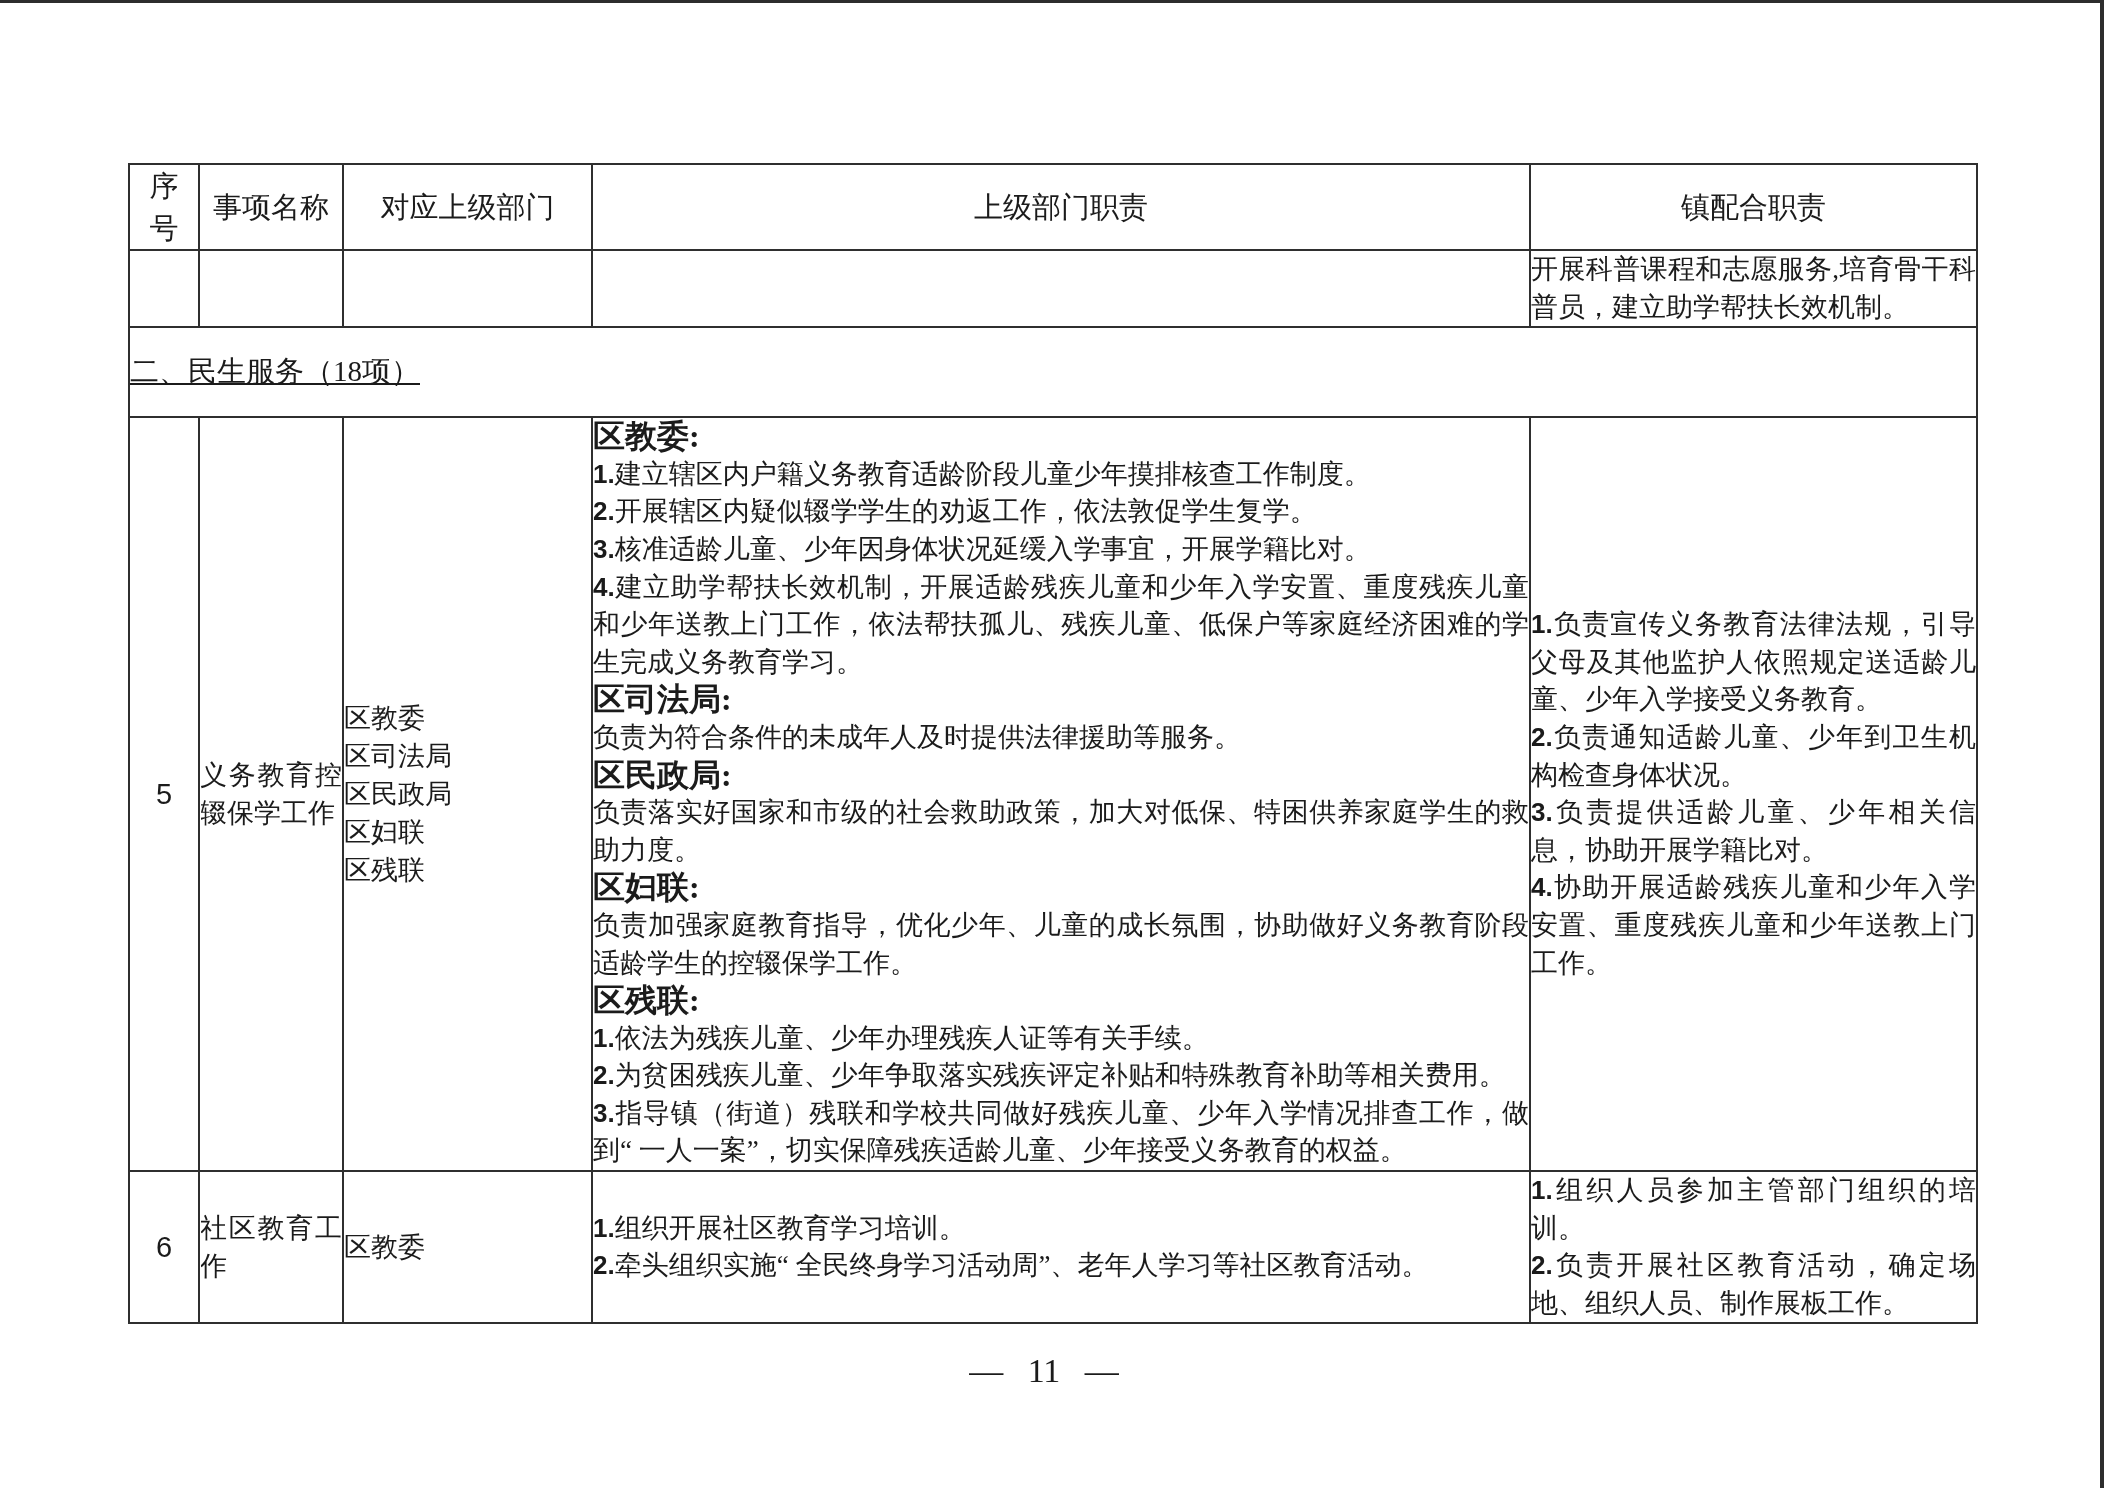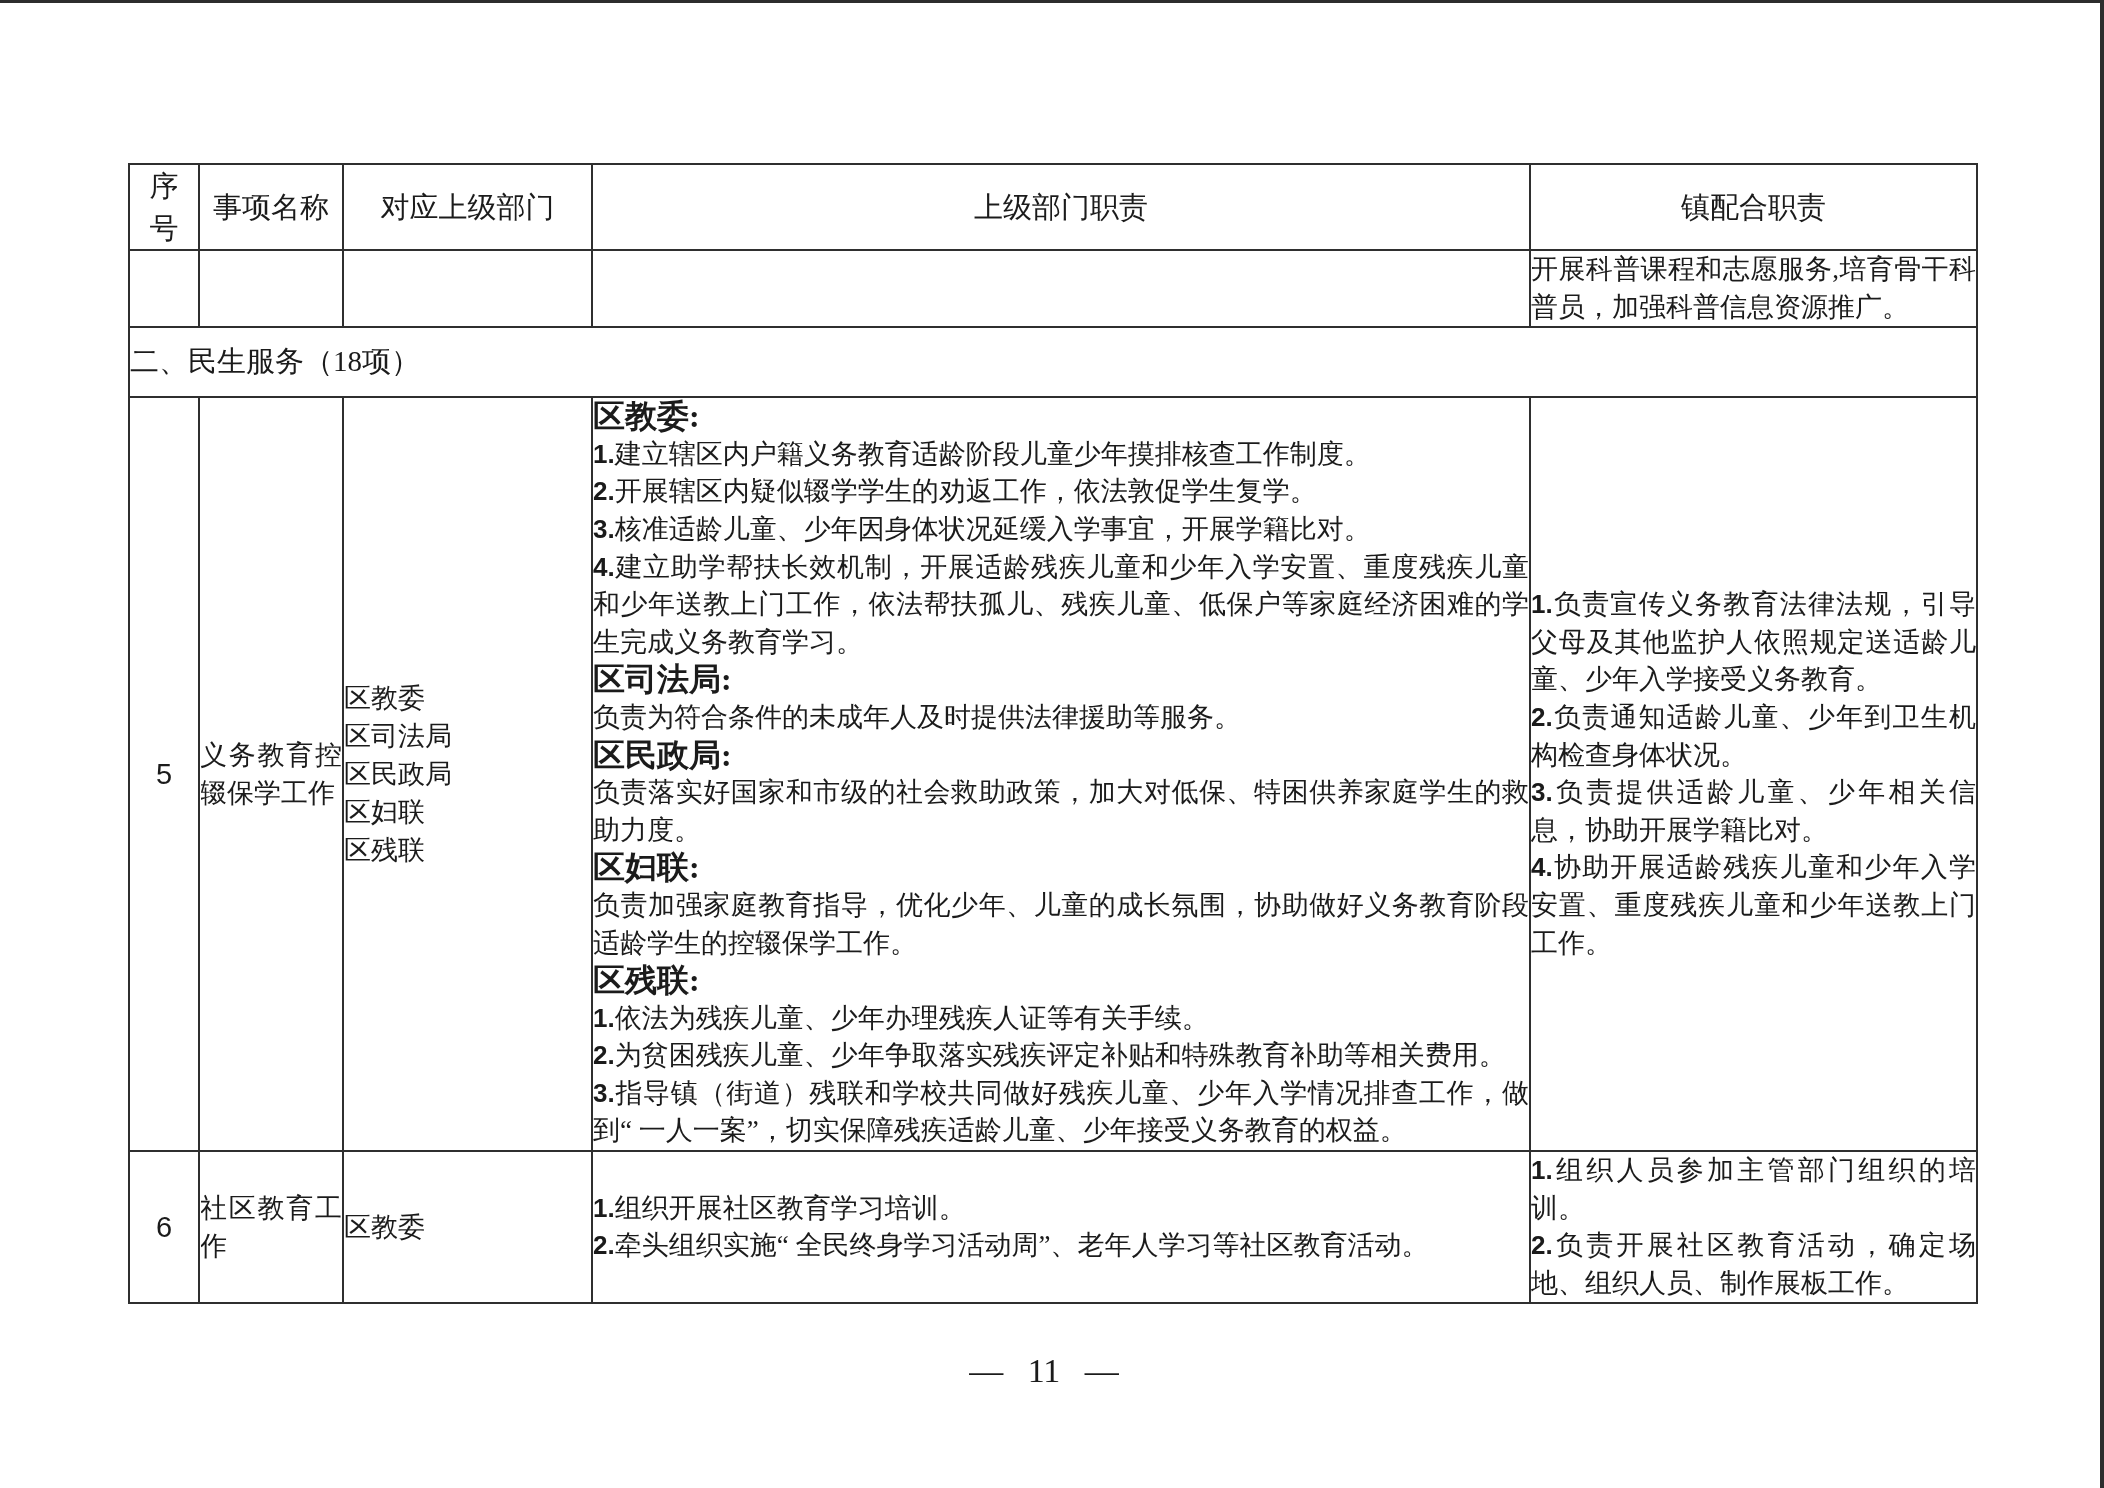--- a/index.html
+++ b/index.html
@@ -13,21 +13,21 @@
   table.sheet{
     position:absolute;left:128px;top:163px;width:1848px;
     border-collapse:collapse;table-layout:fixed;
   }
   table.sheet td, table.sheet th{
     border:2px solid #2f2f2f;padding:0;font-weight:normal;
     font-size:29px;color:#1b1b1b;overflow:hidden;
   }
   tr.r-hdr{height:76px;}
   tr.r-carry{height:74px;}
-  tr.r-sec{height:70px;}
+  tr.r-sec{height:90px;text-decoration:underline;}
   tr.r5{height:753px;}
   tr.r6{height:107px;}
 
   th{vertical-align:middle;text-align:center;line-height:38px;}
   .vwrap{display:inline-block;width:32px;line-height:42px;}
 
   .no-cell{
     text-align:center;vertical-align:middle;
     font-family:"Liberation Sans",sans-serif;font-size:31px;
   }
@@ -77,21 +77,21 @@
       <th><span>上级部门职责</span></th>
       <th><span>镇配合职责</span></th>
     </tr>
 
     <tr class="r-carry">
       <td></td>
       <td></td>
       <td></td>
       <td></td>
       <td class="carry-cell">
-        <div class="para">开展科普课程和志愿服务,培育骨干科普员，加强科普信息资源推广。</div>
+        <div class="para">开展科普课程和志愿服务,培育骨干科普员，建立助学帮扶长效机制。</div>
       </td>
     </tr>
 
     <tr class="r-sec">
       <td colspan="5" class="section-cell">二、民生服务（18项）</td>
     </tr>
 
     <tr class="r5">
       <td class="no-cell">5</td>
       <td class="name-cell">

